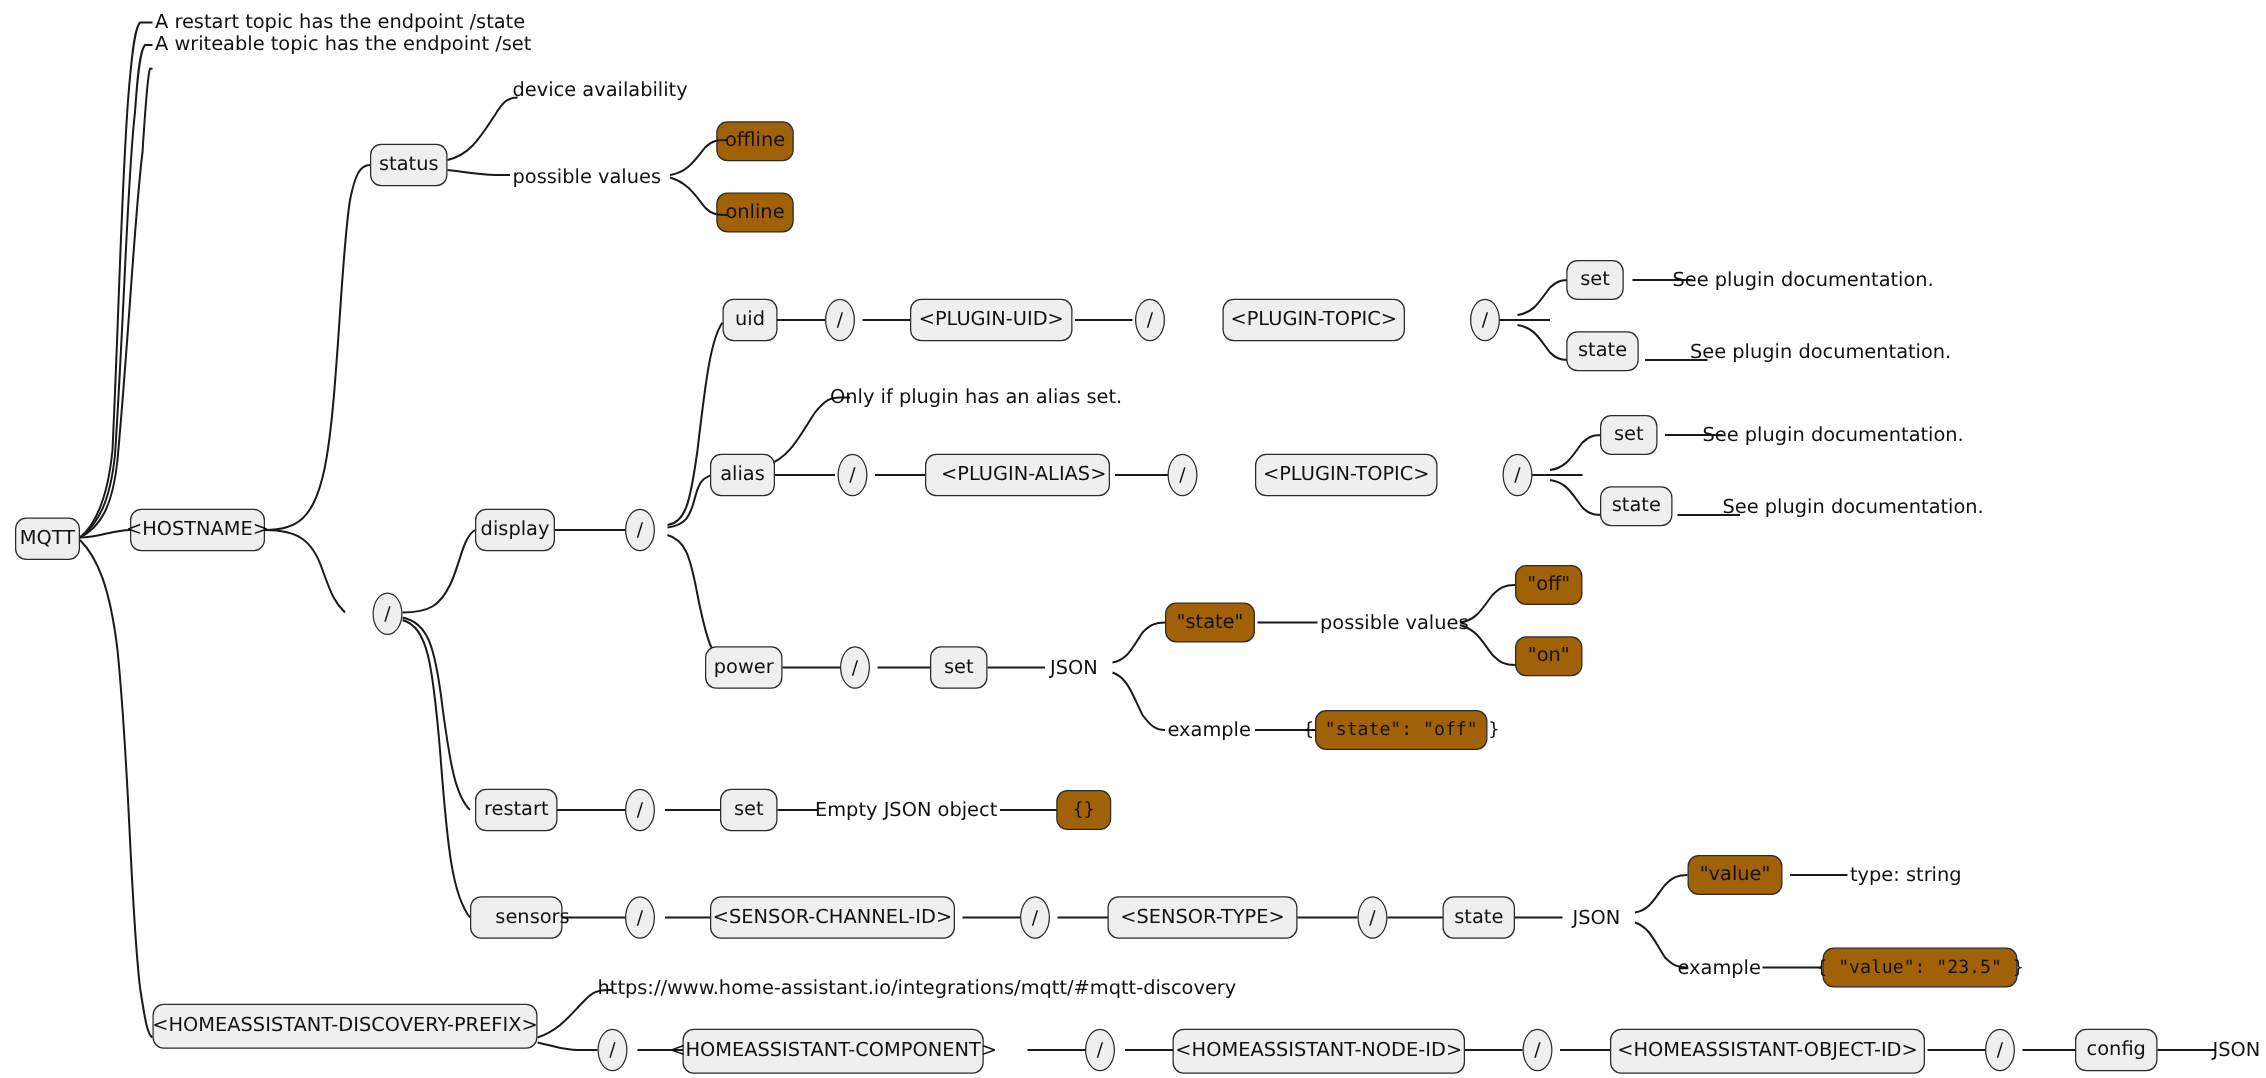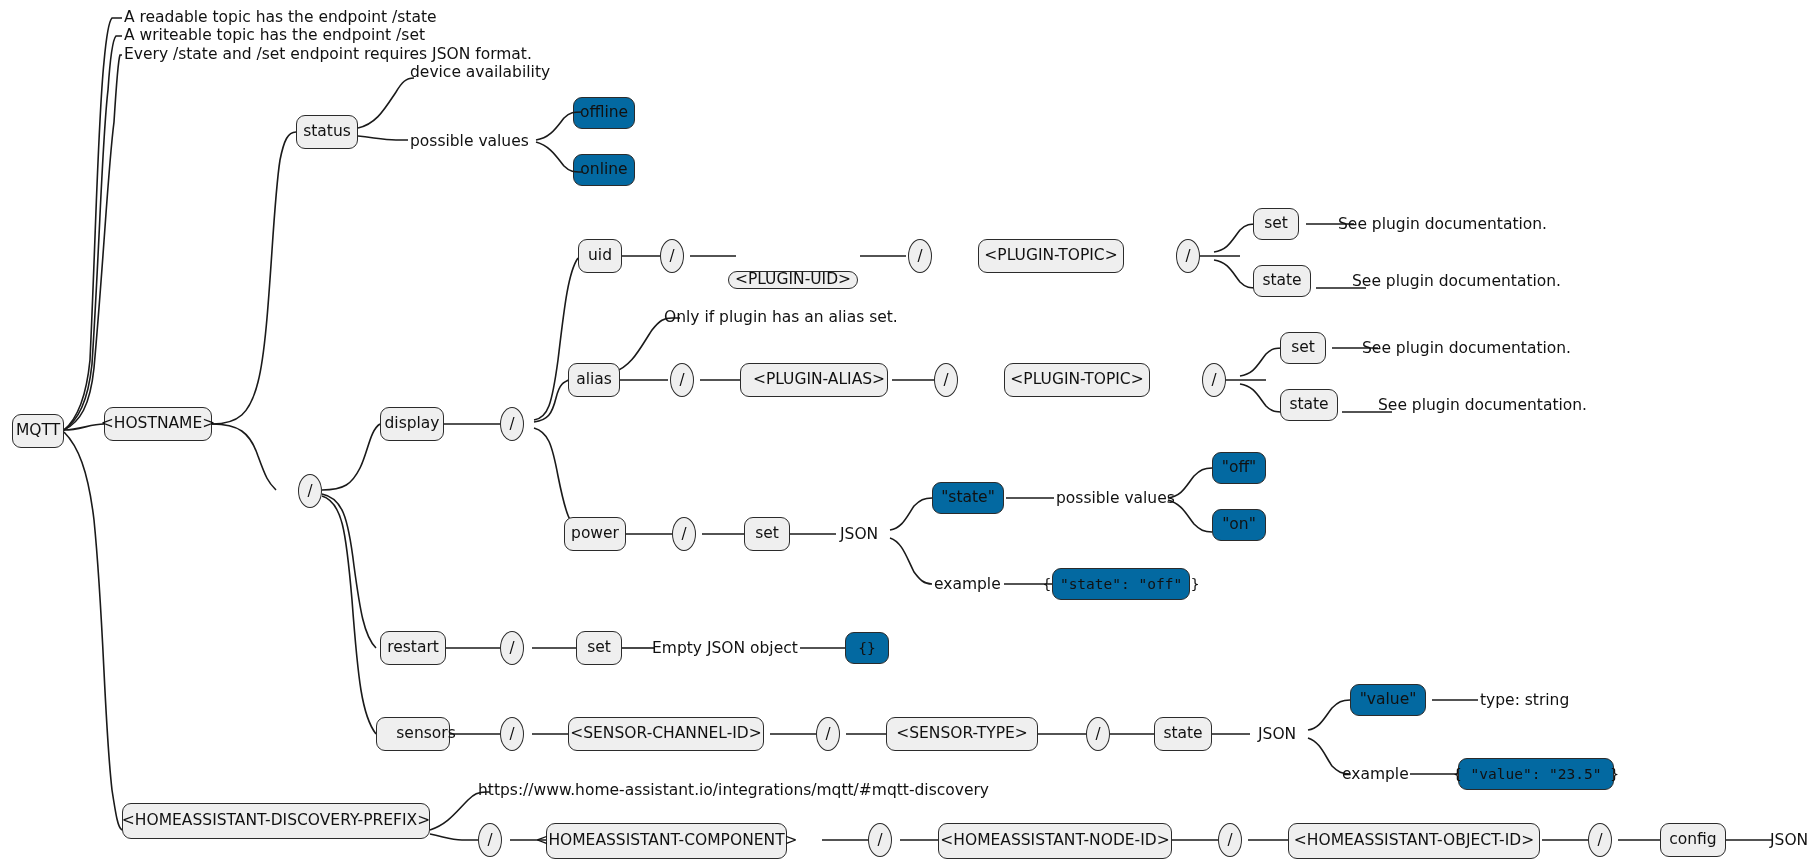--- a/index.html
+++ b/index.html
@@ -19,21 +19,21 @@
     display:flex;align-items:center;justify-content:center;
     border:1.7px solid #2b2b2b;
     background:#efefef;
     border-radius:9px;
     color:#111;
     font-size:15.5px;
     line-height:1;
     white-space:nowrap;
     padding:0 10px;
   }
-  .node.blue{background:#0369a1;text-align:right;}
+  .node.blue{background:#a16207;text-align:right;}
   .node.slash{
     border-radius:50%/50%;
     padding:0;
     font-size:15px;
     font-style:normal;
   }
   .node.mono{font-family:"DejaVu Sans Mono","Liberation Mono",monospace;font-size:14.5px;}
   .label{
     position:absolute;
     color:#111;
@@ -146,27 +146,24 @@
     <path d="M1542,840 L1588,840"></path>
     <path d="M1618,840 L1664,840"></path>
     <path d="M1726,840 L1772,840"></path>
   </svg>
 
   <div class="node" style="left:12px;top:414px;width:52px;height:34px;">
     <span>MQTT</span>
   </div>
 
   <div class="label" style="left:124px;top:10px;">
-    <span>A readable topic has the endpoint /state</span>
+    <span>A restart topic has the endpoint /state</span>
   </div>
   <div class="label" style="left:124px;top:28px;">
     <span>A writeable topic has the endpoint /set</span>
-  </div>
-  <div class="label" style="left:124px;top:47px;">
-    <span>Every /state and /set endpoint requires JSON format.</span>
   </div>
 
   <div class="node" style="left:104px;top:407px;width:108px;height:34px;">
     <span>&lt;HOSTNAME&gt;</span>
   </div>
 
   <div class="node slash" style="left:298px;top:474px;width:24px;height:34px;">
     <span>/</span>
   </div>
 
@@ -201,21 +198,21 @@
   <div class="node slash" style="left:500px;top:407px;width:24px;height:34px;">
     <span>/</span>
   </div>
 
   <div class="node" style="left:578px;top:239px;width:44px;height:34px;">
     <span>uid</span>
   </div>
   <div class="node slash" style="left:660px;top:239px;width:24px;height:34px;">
     <span>/</span>
   </div>
-  <div class="node" style="left:728px;top:239px;width:130px;height:18px;margin-top:32px;">
+  <div class="node" style="left:728px;top:239px;width:130px;height:34px;">
     <span>&lt;PLUGIN-UID&gt;</span>
   </div>
   <div class="node slash" style="left:908px;top:239px;width:24px;height:34px;">
     <span>/</span>
   </div>
   <div class="node" style="left:978px;top:239px;width:146px;height:34px;">
     <span>&lt;PLUGIN-TOPIC&gt;</span>
   </div>
   <div class="node slash" style="left:1176px;top:239px;width:24px;height:34px;">
     <span>/</span>

